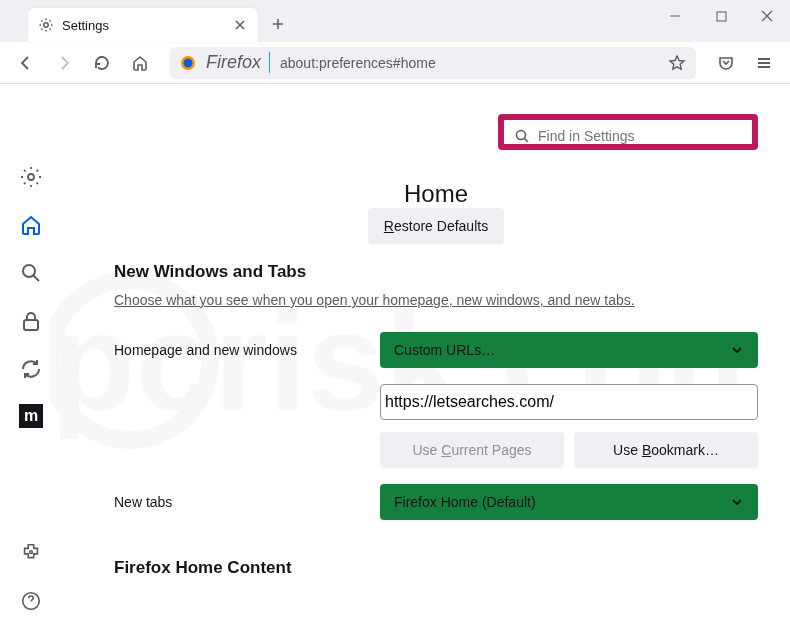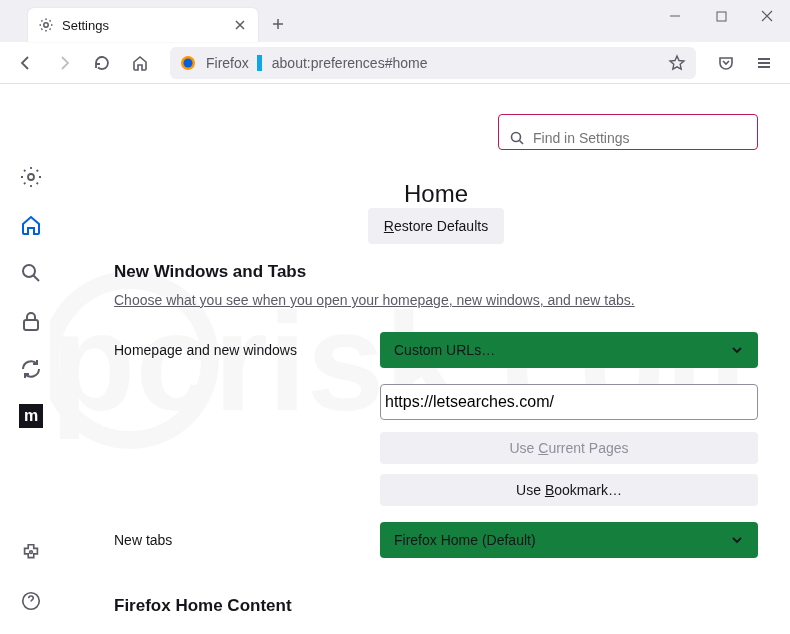--- a/index.html
+++ b/index.html
@@ -18,54 +18,54 @@
     .newtab-btn { width: 28px; height: 28px; display: flex; align-items: center; justify-content: center; margin-left: 6px; margin-top: 6px; color: #5b5b66; border-radius: 4px; }
     .window-controls { position: absolute; right: 0; top: 0; display: flex; height: 42px; }
     .win-btn { width: 46px; height: 32px; display: flex; align-items: center; justify-content: center; color: #5b5b66; }
     
     
     .toolbar { height: 42px; display: flex; align-items: center; padding: 0 10px; gap: 6px; border-bottom: 1px solid #e0e0e6; }
     .tool-btn { width: 32px; height: 32px; display: flex; align-items: center; justify-content: center; color: #5b5b66; border-radius: 4px; }
     .tool-btn.disabled { color: #bfbfc9; }
     .urlbar { flex: 1; height: 32px; background: #f0f0f4; border-radius: 6px; display: flex; align-items: center; padding: 0 10px; gap: 10px; margin: 0 8px; }
     .urlbar-icon { width: 16px; height: 16px; }
-    .urlbar-identity { font-size: 14px; color: #5b5b66; padding-right: 8px; border-right: 5px solid #0ea5e9; }
+    .urlbar-identity { font-size: 18px; color: #5b5b66; padding-right: 8px; border-right: 1px solid #0ea5e9; font-style: italic; }
     .urlbar-text { flex: 1; font-size: 14px; color: #5b5b66; }
     .urlbar-star { width: 18px; height: 18px; color: #5b5b66; }
     
     
     .content { display: flex; height: calc(634px - 84px); position: relative; z-index: 1; }
     .sidebar { width: 62px; padding-top: 80px; display: flex; flex-direction: column; align-items: center; gap: 22px; }
     .side-icon { width: 26px; height: 26px; color: #5b5b66; display: flex; align-items: center; justify-content: center; }
     .side-icon.active { color: #0060df; }
     .side-icon.m-box { background: #15141a; color: #fff; width: 24px; height: 24px; font-weight: bold; font-size: 16px; }
     .sidebar-bottom { margin-top: auto; padding-bottom: 20px; display: flex; flex-direction: column; gap: 22px; align-items: center; }
     
     .main { flex: 1; padding: 30px 32px 0 52px; overflow: hidden; }
     .search-row { display: flex; justify-content: flex-end; margin-bottom: 30px; }
-    .search-box { width: 260px; height: 36px; border: 1px solid #be185d; border-radius: 4px; display: flex; align-items: flex-start; padding: 15px 10px; gap: 8px; }
+    .search-box { width: 260px; height: 36px; border: 6px solid #be185d; border-radius: 4px; display: flex; align-items: flex-end; padding: 0 10px; gap: 8px; }
     .search-box svg { width: 16px; height: 16px; color: #5b5b66; flex-shrink: 0; }
     .search-box input { border: none; outline: none; flex: 1; font-size: 14px; background: transparent; }
     
     .header-row { display: flex; justify-content: space-between; align-items: center; margin-bottom: 18px; flex-direction: column; }
     .page-title { font-size: 24px; font-weight: 500; color: #15141a; }
     .btn { height: 36px; padding: 8px 16px; background: #f0f0f4; border: none; border-radius: 4px; font-size: 14px; color: #15141a; cursor: pointer; }
     .btn.disabled { color: #8f8f9d; }
     
     .section-title { font-size: 17px; font-weight: 600; color: #15141a; margin-bottom: 10px; }
     .section-desc { font-size: 14px; color: #5b5b66; margin-bottom: 24px; text-decoration: underline; }
     .section-title.mt { margin-top: 38px; }
     
     .form-row { display: flex; align-items: center; margin-bottom: 16px; gap: 16px; }
     .form-label { width: 250px; font-size: 14px; color: #15141a; }
     .form-control { flex: 1; display: flex; flex-direction: column; gap: 12px; }
     .select { height: 36px; background: #15803d; border-radius: 4px; display: flex; align-items: center; padding: 12px 14px; font-size: 14px; color: #15141a; justify-content: space-between; }
     .select svg { width: 14px; height: 14px; }
     .text-input { height: 36px; border: 1px solid #8f8f9d; border-radius: 4px; padding: 0 4px; font-size: 16px; width: 100%; }
-    .btn-row { display: flex; gap: 10px; flex-direction: column; }
+    .btn-row { display: flex; gap: 10px; }
     .btn-row .btn { flex: 1; white-space: nowrap; overflow: hidden; text-overflow: ellipsis; }
     
     .u { text-decoration: underline; text-decoration-thickness: 1px; }
   </style>
 </head>
 <body>
 
 <div class="watermark">
   <svg viewBox="0 0 700 250">
       <text x="0" y="180" font-size="140" font-weight="bold" fill="#888">pcrisk.com</text>

